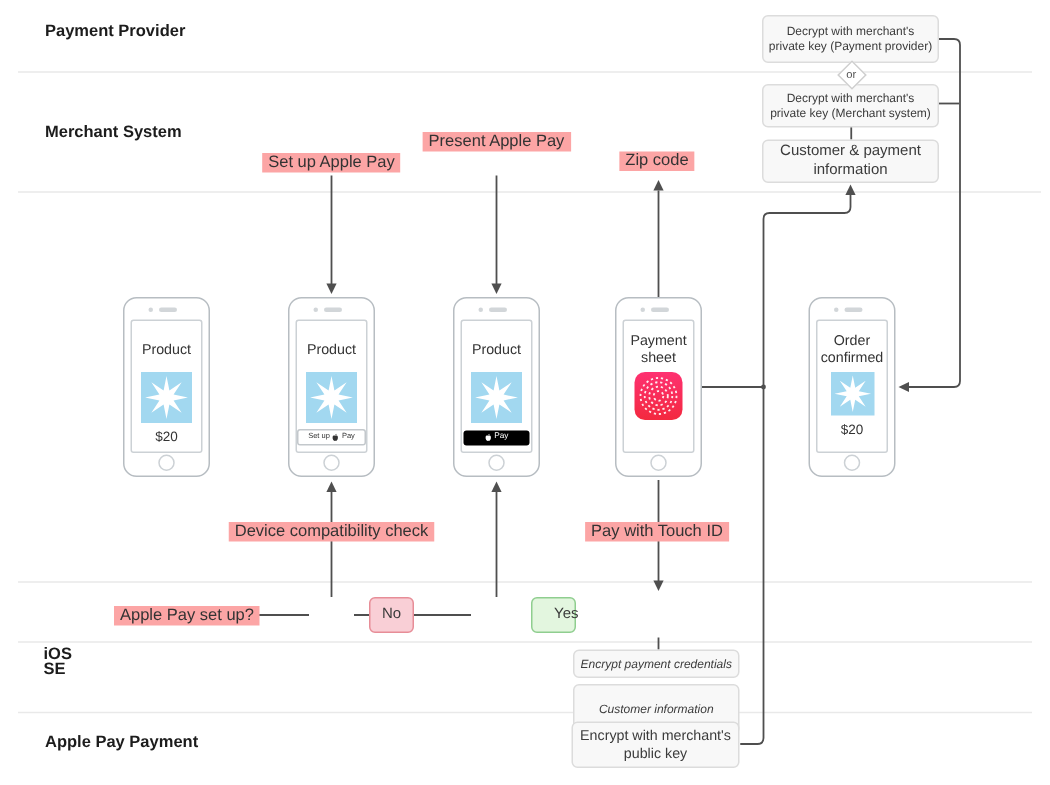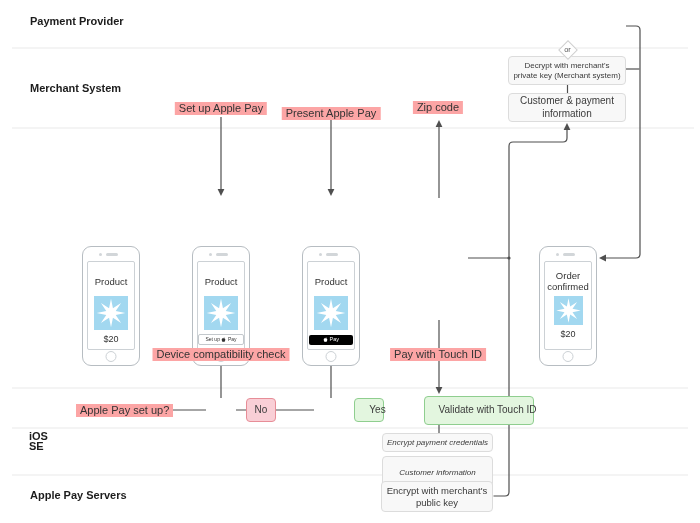--- a/index.html
+++ b/index.html
@@ -30,21 +30,21 @@
   .dbox.red{background:var(--red-bg,#f9cfd6);border-color:var(--red-border,#e78d97);}
 
   
   .or-wrap{position:absolute;left:558px;top:40px;width:19px;height:19px;z-index:5;}
   .or-shape{position:absolute;inset:2.5px;background:#fff;border:1px solid #cfcfcf;transform:rotate(45deg);}
   .or-text{position:absolute;inset:0;display:flex;align-items:center;justify-content:center;
     font-size:7.5px;color:#555;}
 
   
   .phone{position:absolute;z-index:3;width:58px;height:120px;background:#fff;box-sizing:border-box;
-    border:1.5px solid var(--phone-border,#b7bdc2);border-radius:9px;margin-top:48px;}
+    border:1.5px solid var(--phone-border,#b7bdc2);border-radius:9px;}
   .cam{position:absolute;top:6px;left:16px;width:3px;height:3px;border-radius:50%;background:#d2d6d9;}
   .speaker{position:absolute;top:6px;left:23px;width:12px;height:2.5px;border-radius:2px;background:#d2d6d9;}
   .screen{position:absolute;left:4px;right:4px;top:14px;height:89px;border:1px solid #ccd1d5;border-radius:2px;
     display:flex;flex-direction:column;align-items:center;padding-top:6px;box-sizing:border-box;background:#fff;}
   .home{position:absolute;bottom:3px;left:50%;transform:translateX(-50%);width:11px;height:11px;
     border:1.2px solid #ccd1d5;border-radius:50%;background:#fff;box-sizing:border-box;}
   .ptitle{height:28px;width:46px;display:flex;align-items:center;justify-content:center;
     text-align:center;font-size:9.5px;line-height:1.12;color:#333;}
   .star-box{width:34px;height:34px;background:var(--star-blue,#a2d8f0);flex:none;}
   .star-box svg{display:block;width:100%;height:100%;}
@@ -104,39 +104,39 @@
       <polygon points="567,123 563.6,130 570.4,130"></polygon>
       <polygon points="599,258 606,254.6 606,261.4"></polygon>
       <circle cx="509" cy="258" r="1.6"></circle>
     </g>
   </svg>
 
   <div class="lane-label" style="left:30px;top:15px;">Payment Provider</div>
   <div class="lane-label" style="left:30px;top:82px;">Merchant System</div>
   <div class="lane-label" style="left:29px;top:402px;margin-top:28px;">iOS</div>
   <div class="lane-label" style="left:29px;top:440px;">SE</div>
-  <div class="lane-label" style="left:30px;top:489px;">Apple Pay Servers</div>
+  <div class="lane-label" style="left:30px;top:489px;">Apple Pay Payment</div>
 
   <div class="flow-label" style="left:221px;top:102px;">Set up Apple Pay</div>
-  <div class="flow-label" style="left:331px;top:107px;">Present Apple Pay</div>
+  <div class="flow-label" style="left:331px;top:88px;">Present Apple Pay</div>
   <div class="flow-label" style="left:438px;top:101px;">Zip code</div>
   <div class="flow-label" style="left:221px;top:348px;">Device compatibility check</div>
   <div class="flow-label" style="left:438px;top:348px;">Pay with Touch ID</div>
   <div class="flow-label left-anchor" style="left:76px;top:404px;">Apple Pay set up?</div>
 
+  <div class="dbox small-text" style="left:508px;top:10px;width:118px;height:32px;">Decrypt with merchant's private key (Payment provider)</div>
   <div class="or-wrap">
     <span class="or-shape"></span>
     <span class="or-text">or</span>
   </div>
   <div class="dbox small-text" style="left:508px;top:56px;width:118px;height:29px;">Decrypt with merchant's private key (Merchant system)</div>
   <div class="dbox mid-text" style="left:508px;top:93px;width:118px;height:29px;">Customer &amp; payment information</div>
 
   <div class="dbox red mid-text nowrap" style="left:206px;top:398px;width:30px;height:24px;">No</div>
   <div class="dbox green mid-text nowrap" style="left:314px;top:398px;width:30px;height:24px;">Yes</div>
-  <div class="dbox green mid-text nowrap" style="left:384px;top:396px;width:110px;height:29px;">Validate with Touch ID</div>
 
   <div class="dbox tiny-text" style="left:382px;top:433px;width:111px;height:19px;">Encrypt payment credentials</div>
   <div class="dbox tiny-text" style="left:382px;top:456px;width:111px;height:34px;">Customer information</div>
 
   <div class="dbox key-text" style="left:381px;top:481px;width:112px;height:31px;">Encrypt with merchant's public key</div>
 
   <div class="phone" style="left:82px;top:198px;">
     <span class="cam"></span>
     <span class="speaker"></span>
     <div class="screen">
@@ -191,20 +191,38 @@
           <svg width="5" height="6" viewBox="0 0 14 17">
               <path fill="#ffffff" d="M7 4.5 C5.5 3 2.5 3.5 2 6.5 C1.5 10 3.8 14 5.5 14 C6.3 14 6.4 13.6 7 13.6 C7.6 13.6 7.7 14 8.5 14 C10.2 14 12.5 10 12 6.5 C11.5 3.5 8.5 3 7 4.5 Z M7.2 3.8 C7.1 2.2 8.2 0.8 9.6 0.6 C9.7 2.2 8.6 3.6 7.2 3.8 Z"></path>
             </svg>
         </span>
         <span>Pay</span>
       </div>
     </div>
     <span class="home"></span>
   </div>
 
+  <div class="phone" style="left:410px;top:198px;">
+    <span class="cam"></span>
+    <span class="speaker"></span>
+    <div class="screen">
+      <div class="ptitle">Payment sheet</div>
+      <div class="touch-icon">
+        <svg width="26" height="26" viewBox="0 0 26 26">
+          <g fill="none" stroke="#ffffff" stroke-width="1.2" opacity="0.9">
+            <circle cx="13" cy="13" r="3.2" stroke-dasharray="1.5,1.9"></circle>
+            <circle cx="13" cy="13" r="6.2" stroke-dasharray="1.5,1.9"></circle>
+            <circle cx="13" cy="13" r="9.2" stroke-dasharray="1.5,1.9"></circle>
+            <circle cx="13" cy="13" r="12" stroke-dasharray="1.5,1.9"></circle>
+          </g>
+        </svg>
+      </div>
+    </div>
+    <span class="home"></span>
+  </div>
 
   <div class="phone" style="left:539px;top:198px;">
     <span class="cam"></span>
     <span class="speaker"></span>
     <div class="screen">
       <div class="ptitle">Order confirmed</div>
       <div class="star-box sm">
         <svg viewBox="0 0 100 100">
             <polygon fill="#ffffff" points="92,50 63.9,55.7 79.7,79.7 55.7,63.9 50,92 44.3,63.9 20.3,79.7 36.1,55.7 8,50 36.1,44.3 20.3,20.3 44.3,36.1 50,8 55.7,36.1 79.7,20.3 63.9,44.3"></polygon>
           </svg>

